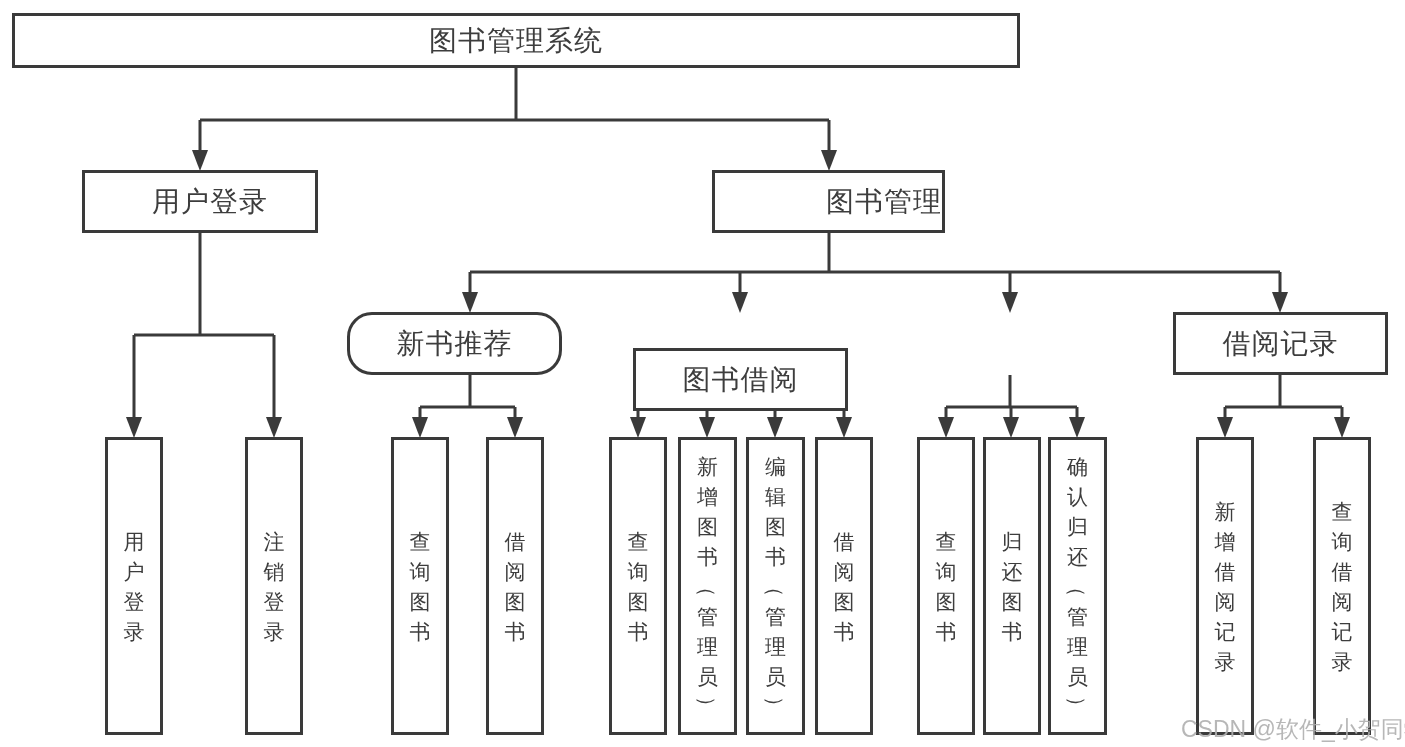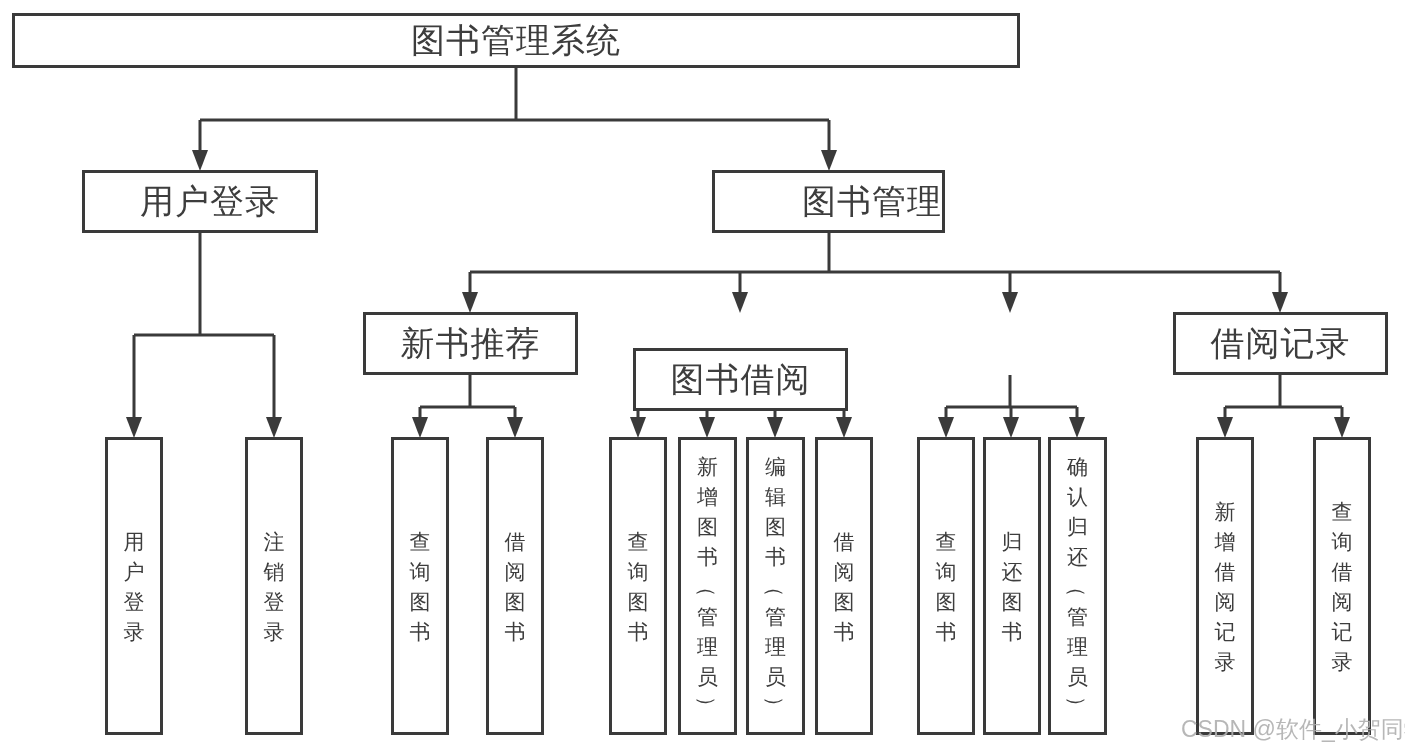--- a/index.html
+++ b/index.html
@@ -21,21 +21,21 @@
     color:var(--line);
   }
   .node{
     position:absolute;
     border:3px solid var(--line);
     background:#fff;
     display:flex;align-items:center;justify-content:center;
     box-sizing:border-box;
   }
   .node .hlabel{
-    font-size:34px;
+    font-size:28px;
     letter-spacing:1px;
     color:var(--text);
     white-space:nowrap;
   }
   .root-node{left:12px;top:13px;width:1008px;height:55px;}
   .l1-node{top:170px;height:63px;}
   .l2-node{top:312px;height:63px;width:215px;}
   .leaf{
     position:absolute;
     top:437px;height:298px;width:58px;
@@ -123,21 +123,21 @@
     <span class="hlabel">图书管理系统</span>
   </div>
 
   <div class="node l1-node" style="left:82px;width:236px;padding-left:20px;">
     <span class="hlabel">用户登录</span>
   </div>
   <div class="node l1-node" style="left:712px;width:233px;justify-content:flex-end;">
     <span class="hlabel">图书管理</span>
   </div>
 
-  <div class="node l2-node" style="left:363px;">
+  <div class="node l2-node" style="left:347px;border-radius:25px;">
     <span class="hlabel">新书推荐</span>
   </div>
   <div class="node l2-node" style="left:633px;margin-top:36px;">
     <span class="hlabel">图书借阅</span>
   </div>
   <div class="node l2-node" style="left:1173px;">
     <span class="hlabel">借阅记录</span>
   </div>
 
   <div class="leaf" style="left:105px;">

